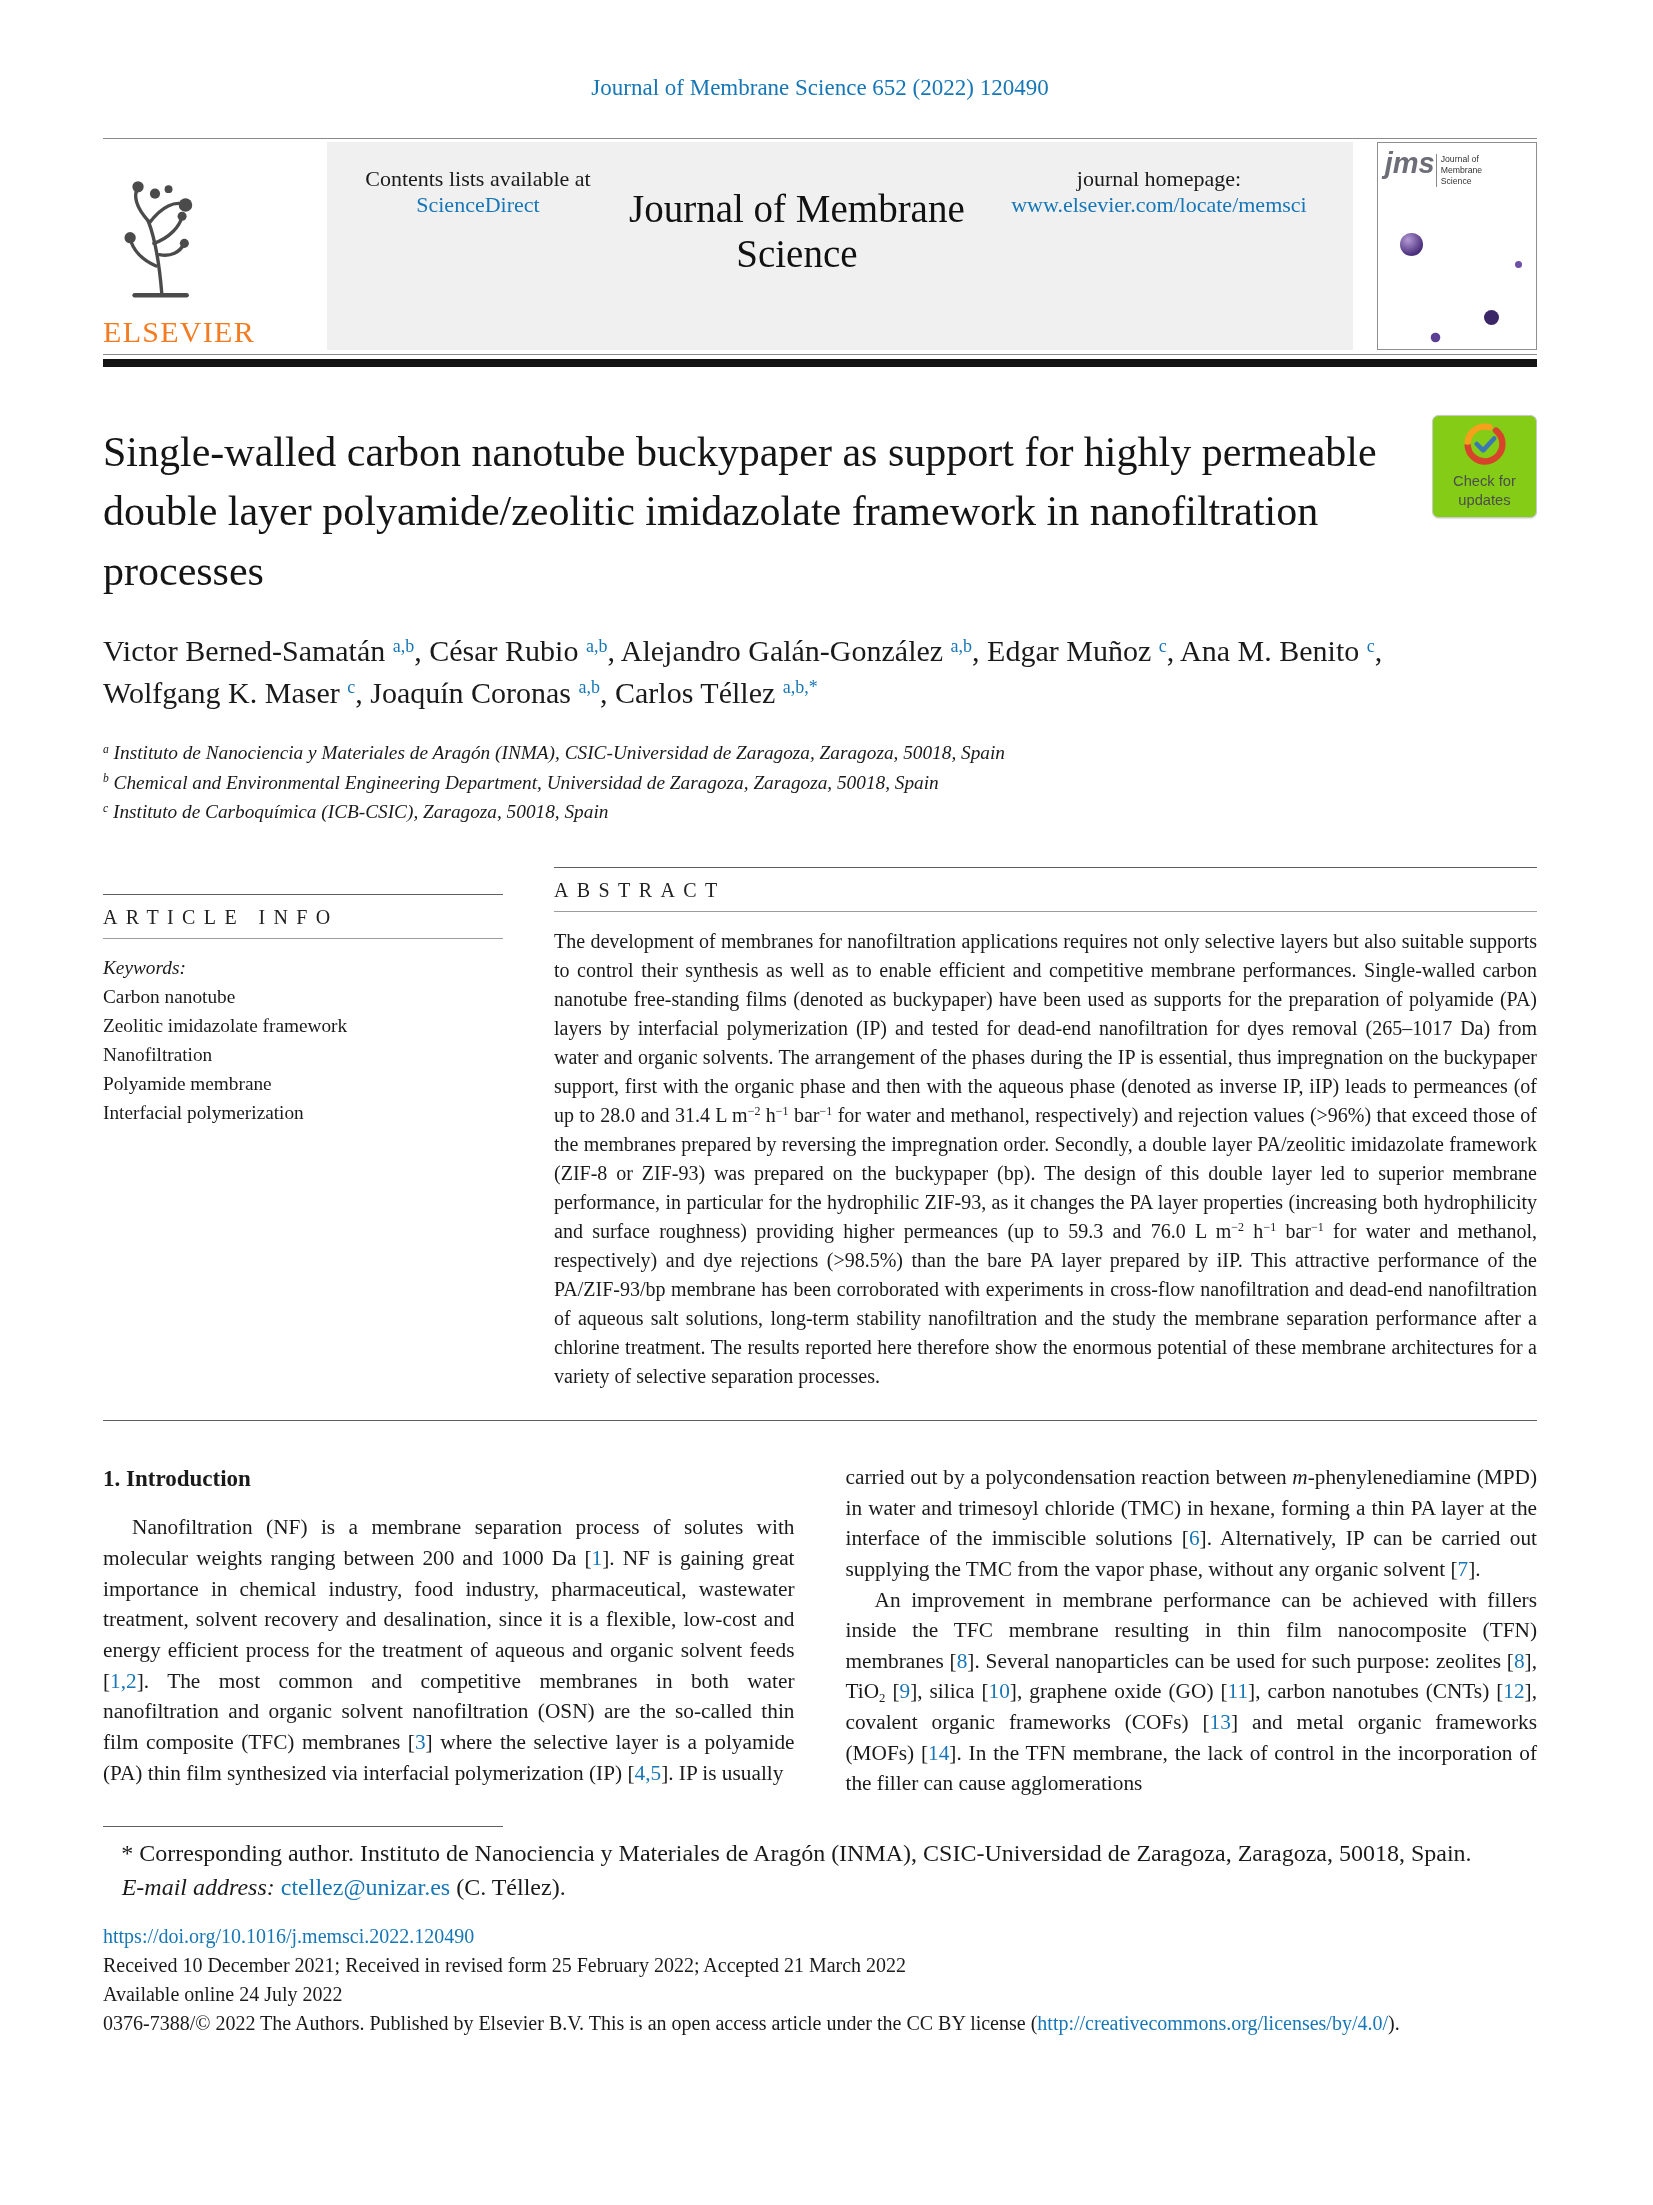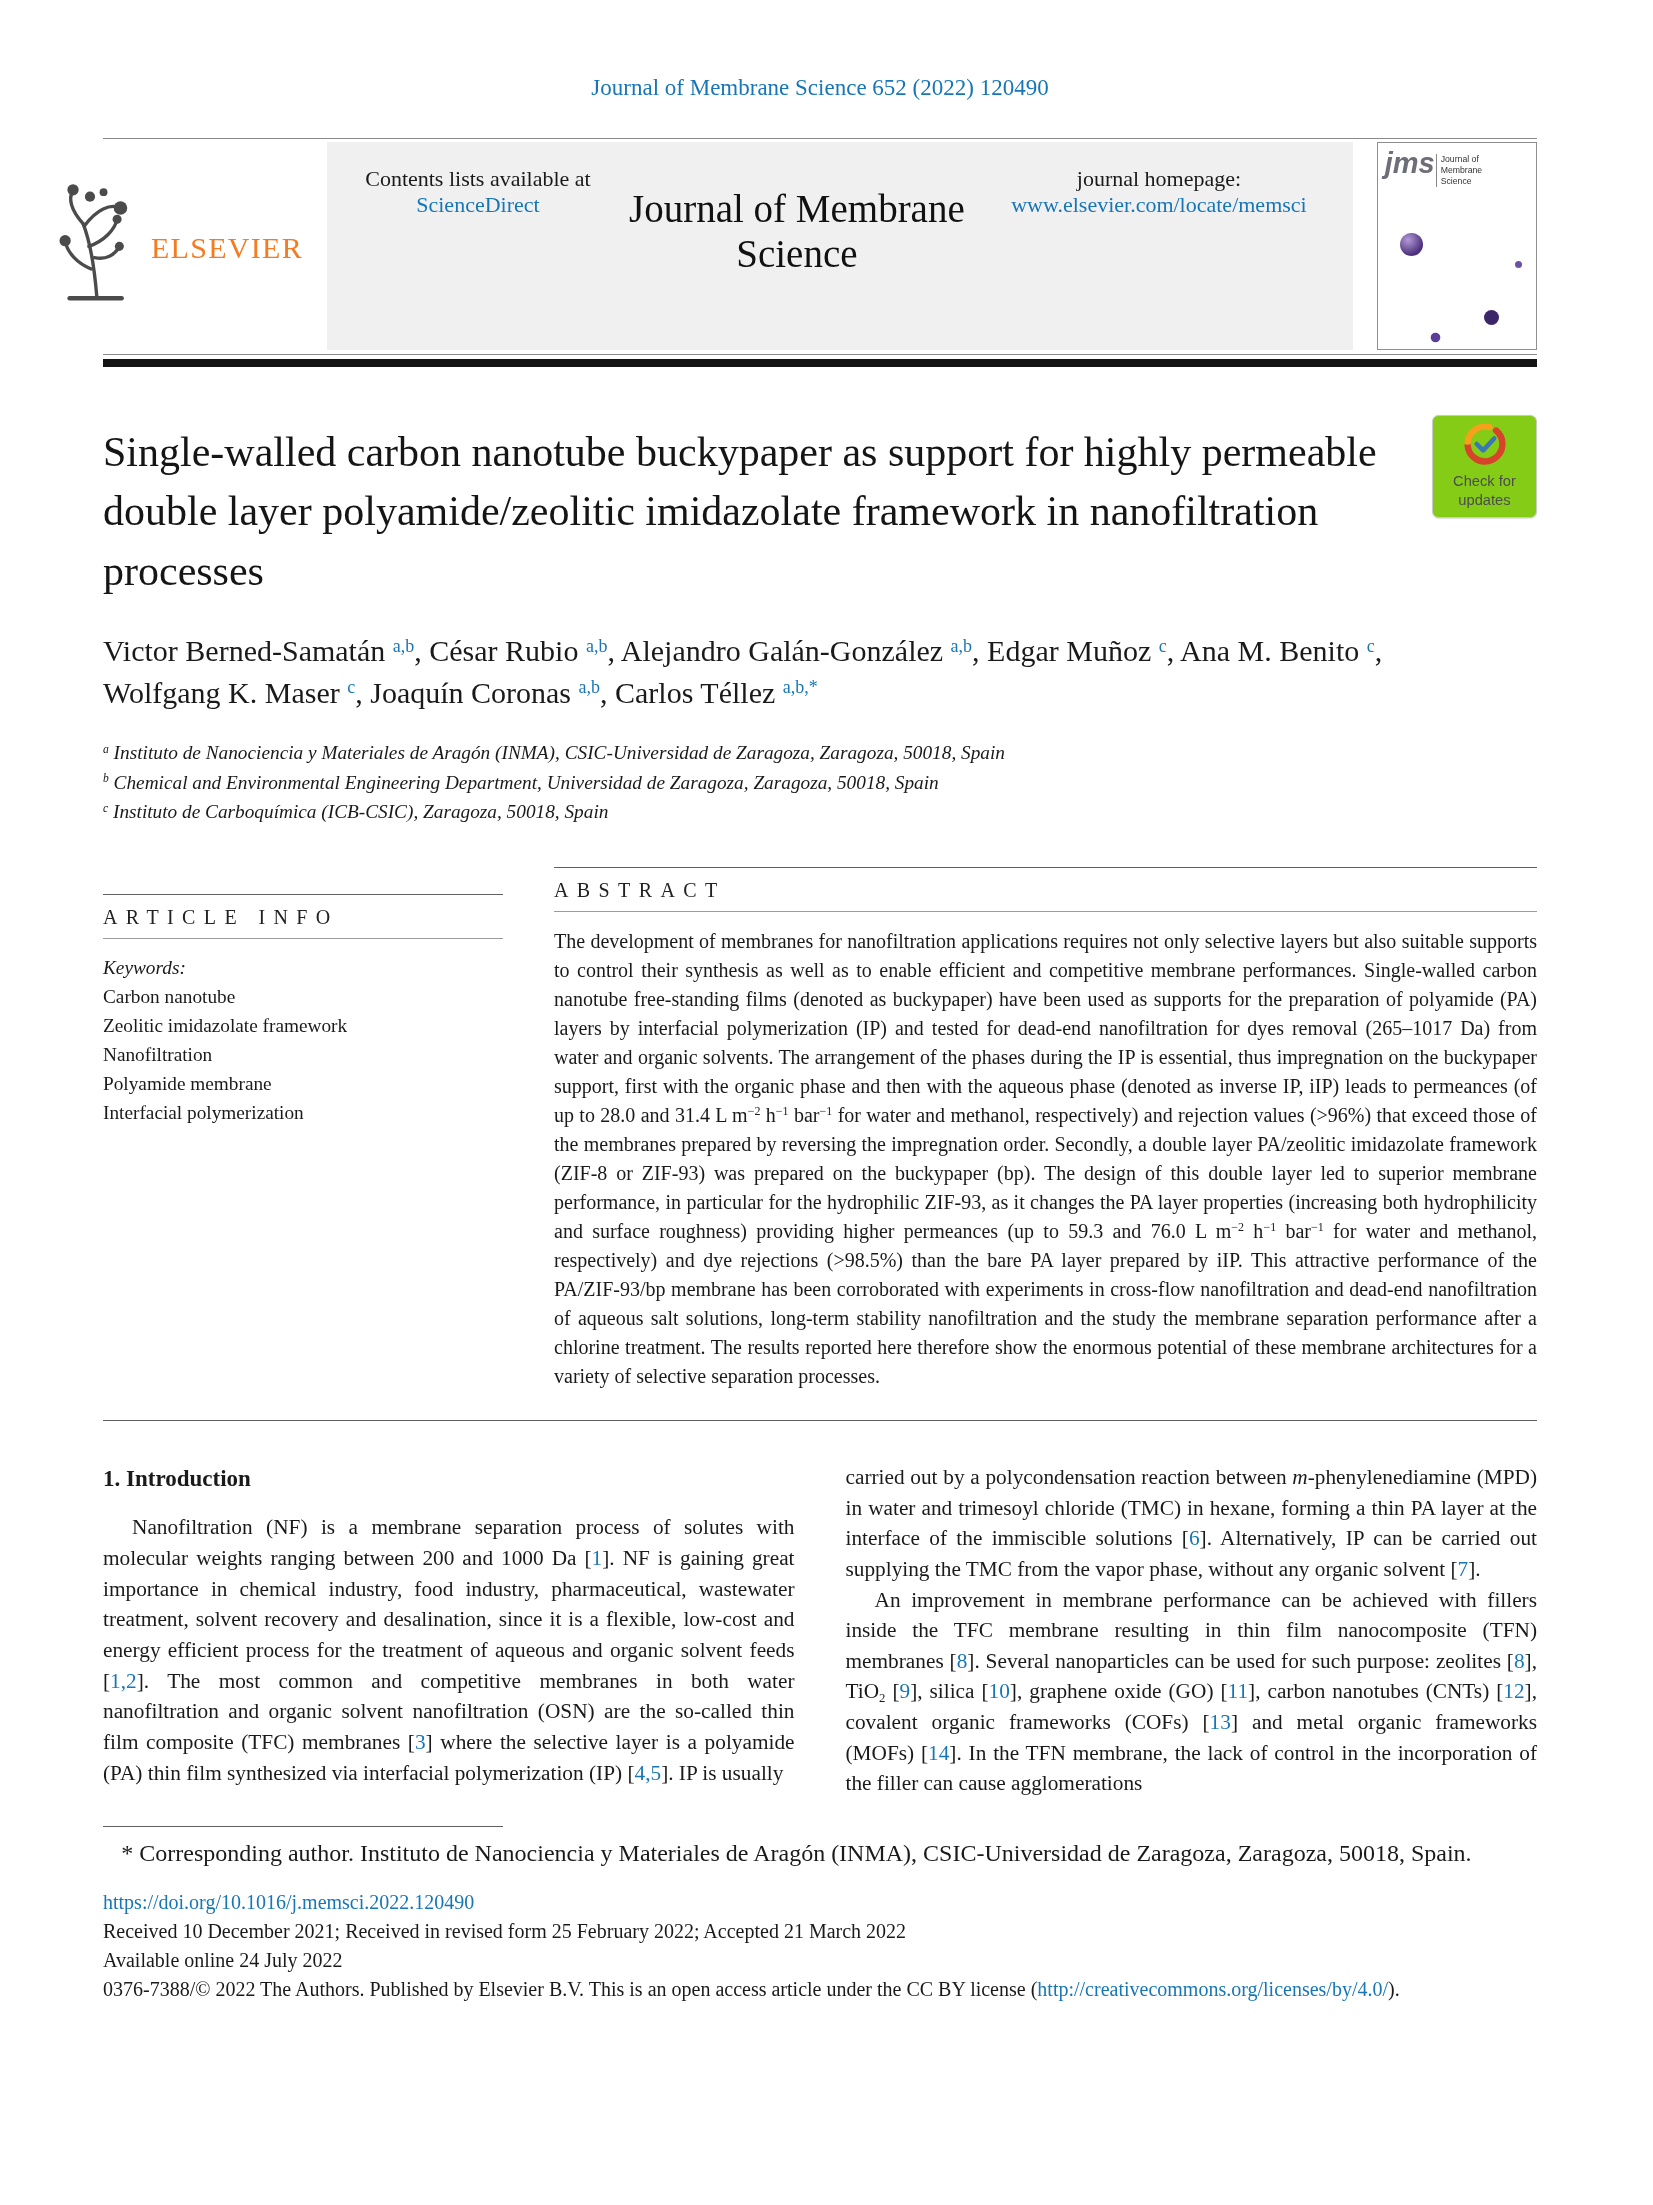--- a/index.html
+++ b/index.html
@@ -19,21 +19,21 @@
   }
   .lnk{color:var(--link);}
   sup{font-size:60%;line-height:0;position:relative;top:-0.55em;vertical-align:baseline;}
   sub{font-size:60%;line-height:0;position:relative;top:0.28em;vertical-align:baseline;}
 
   
   .masthead{text-align:center;font-size:23px;color:var(--link);margin-bottom:37px;}
 
   
   .header-band{border-top:1.3px solid #8a8a8a;border-bottom:1.3px solid #8a8a8a;display:flex;align-items:stretch;padding:3.3px 0;min-height:215px;}
-  .elsevier-block{width:200px;display:flex;flex-direction:row;justify-content:flex-end;align-items:center;padding:4px 0 1.3px 0;}
+  .elsevier-block{width:200px;display:flex;flex-direction:column;justify-content:flex-end;align-items:flex-start;padding:4px 0 1.3px 0;}
   .elsevier-block svg{display:block;}
   .elsevier-wordmark{font-size:30px;letter-spacing:1.3px;color:var(--orange);font-weight:400;margin-top:1.3px;}
   .header-center{flex:1;background:#f0f0f0;margin:0 24px;text-align:center;padding:24px 13.3px 20px 13.3px;display:flex;flex-direction:row;justify-content:center;}
   .contents-line{font-size:22px;}
   .journal-title-big{font-size:39px;margin:20px 0 23px 0;font-weight:400;color:#111;}
   .homepage-line{font-size:22px;}
   .journal-cover{width:160px;height:208px;border:0.7px solid #8f8f8f;background:#fff;position:relative;overflow:hidden;align-self:center;}
   .cover-top{display:flex;padding:6.7px 5.3px 0 6.7px;gap:1px;align-items:flex-start;}
   .cover-jms{font-family:"Liberation Sans",sans-serif;font-style:italic;font-weight:bold;font-size:29px;line-height:0.9;color:#6e6e78;}
   .cover-small-title{font-family:"Liberation Sans",sans-serif;font-size:8.7px;color:#333;border-left:1.3px solid #888;padding-left:4px;line-height:1.25;margin-top:4px;width:53px;}
@@ -187,20 +187,21 @@
     </div>
     <div class="body-col">
       <p class="para"><span>carried out by a polycondensation reaction between </span><i>m</i><span>-phenylenediamine (MPD) in water and trimesoyl chloride (TMC) in hexane, forming a thin PA layer at the interface of the immiscible solutions [</span><span class="lnk">6</span><span>]. Alternatively, IP can be carried out supplying the TMC from the vapor phase, without any organic solvent [</span><span class="lnk">7</span><span>].</span></p>
       <p class="para indent"><span>An improvement in membrane performance can be achieved with fillers inside the TFC membrane resulting in thin film nanocomposite (TFN) membranes [</span><span class="lnk">8</span><span>]. Several nanoparticles can be used for such purpose: zeolites [</span><span class="lnk">8</span><span>], TiO</span><sub>2</sub><span> [</span><span class="lnk">9</span><span>], silica [</span><span class="lnk">10</span><span>], graphene oxide (GO) [</span><span class="lnk">11</span><span>], carbon nanotubes (CNTs) [</span><span class="lnk">12</span><span>], covalent organic frameworks (COFs) [</span><span class="lnk">13</span><span>] and metal organic frameworks (MOFs) [</span><span class="lnk">14</span><span>]. In the TFN membrane, the lack of control in the incorporation of the filler can cause agglomerations</span></p>
     </div>
   </div>
 
   <div class="footnote">
     <hr class="footnote-rule">
     <div class="fn-line first">* Corresponding author. Instituto de Nanociencia y Materiales de Aragón (INMA), CSIC-Universidad de Zaragoza, Zaragoza, 50018, Spain.</div>
+    <div class="fn-line"><i>E-mail address: </i><span class="lnk">ctellez@unizar.es</span><span> (C. Téllez).</span></div>
   </div>
 
   <div class="meta-block">
     <div class="doi-line">https://doi.org/10.1016/j.memsci.2022.120490</div>
     <div>Received 10 December 2021; Received in revised form 25 February 2022; Accepted 21 March 2022</div>
     <div>Available online 24 July 2022</div>
     <div><span>0376-7388/© 2022 The Authors. Published by Elsevier B.V. This is an open access article under the CC BY license (</span><span class="lnk">http://creativecommons.org/licenses/by/4.0/</span><span>).</span></div>
   </div>
 
 </div>

